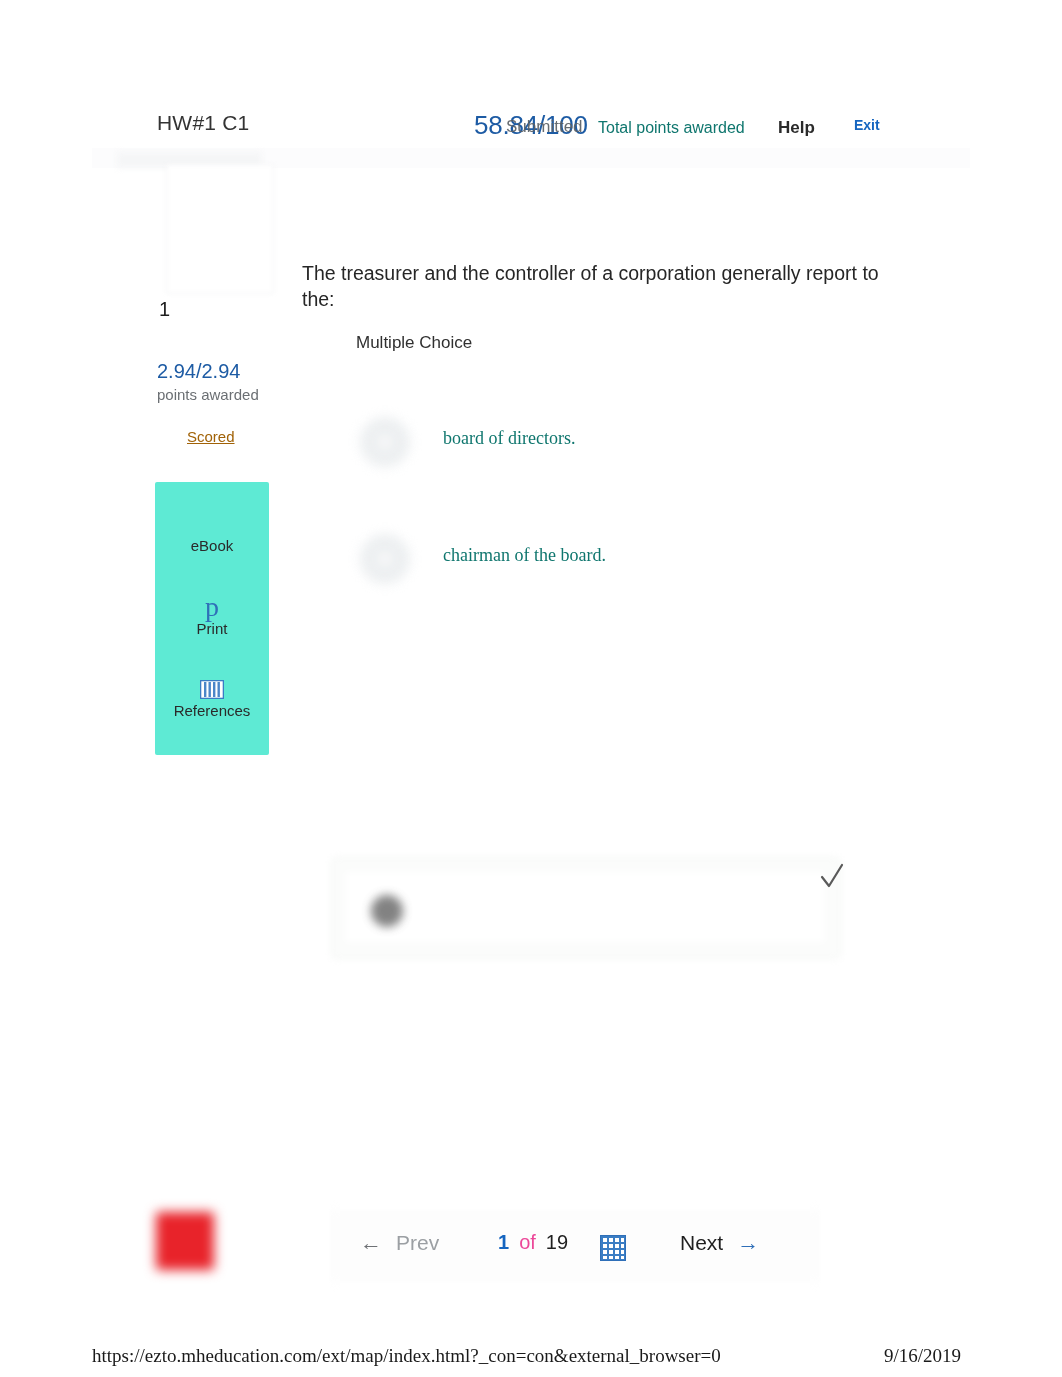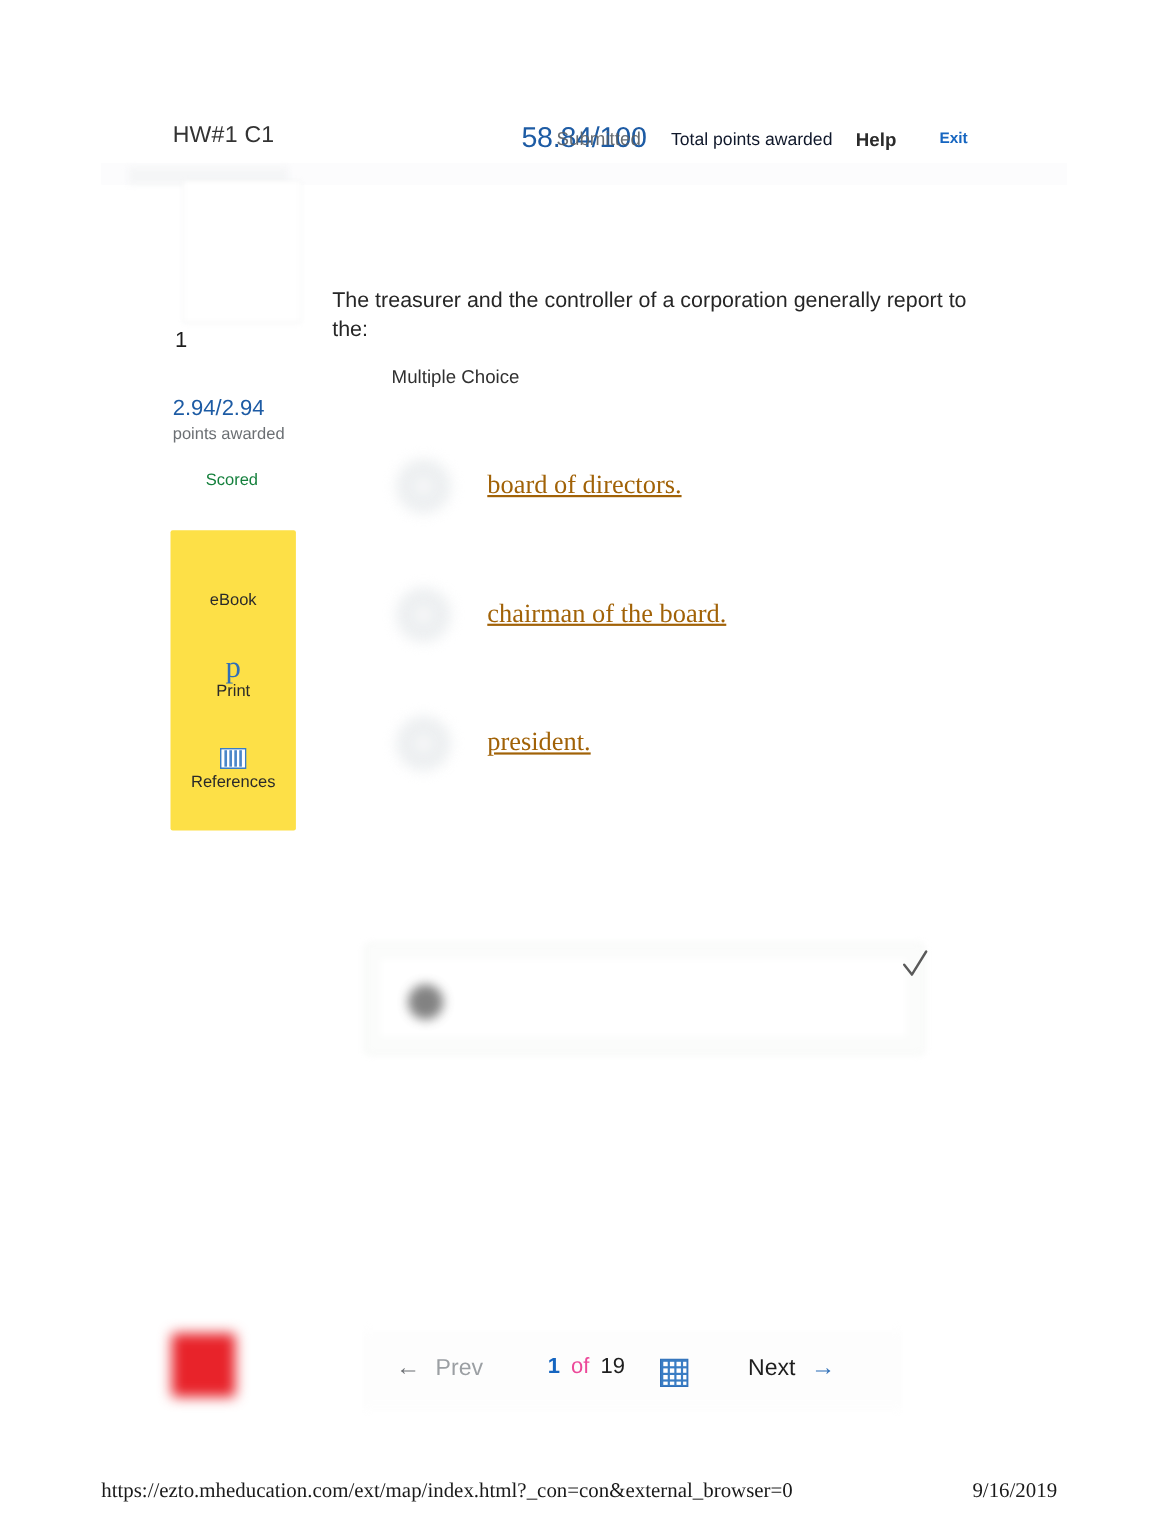--- a/index.html
+++ b/index.html
@@ -53,23 +53,22 @@
     font-size: 17px;
     color: #5b6065;
     white-space: nowrap;
     opacity: 0.92;
   }
   .score-caption {
     position: absolute;
     left: 598px;
     top: 119px;
     font-size: 16px;
-    color: #0f172a;
-    white-space: nowrap;
-    margin-left: 12px;
+    color: #0f766e;
+    white-space: nowrap;
   }
   .help-link {
     position: absolute;
     left: 778px;
     top: 118px;
     font-size: 17px;
     font-weight: bold;
     color: #2b2b2b;
     white-space: nowrap;
     cursor: pointer;
@@ -141,32 +140,33 @@
     top: 228px;
     font-size: 15px;
     color: #6b6f73;
     white-space: nowrap;
   }
   .q-status {
     position: absolute;
     left: 35px;
     top: 270px;
     font-size: 15px;
-    color: #15803d;
-    white-space: nowrap;
+    color: #a16207;
+    white-space: nowrap;
+    text-decoration: underline;
   }
 
   
   .tools {
     position: absolute;
     left: 155px;
     top: 482px;
     width: 114px;
     height: 273px;
-    background: #fde047;
+    background: #5eead4;
     border-radius: 2px;
   }
   .tool-item {
     position: absolute;
     width: 114px;
     text-align: center;
     cursor: pointer;
   }
   .tool-item.ebook { top: 55px; }
   .tool-item.print { top: 112px; }
@@ -238,24 +238,23 @@
     left: 17px; top: 17px;
     width: 16px; height: 16px;
     border-radius: 50%;
     background: #f7f8f9;
   }
   .choice-text {
     position: absolute;
     left: 141px;
     top: 23px;
     font-family: "Liberation Serif", serif;
-    font-size: 24px;
-    color: #a16207;
-    white-space: nowrap;
-    text-decoration: underline;
+    font-size: 18px;
+    color: #0f766e;
+    white-space: nowrap;
   }
 
   
   .answer-box {
     position: absolute;
     left: 331px;
     top: 857px;
     width: 508px;
     height: 100px;
     background: #fbfcfb;
@@ -440,24 +439,20 @@
     <span class="choice-radio"></span>
     <span class="choice-text">board of directors.</span>
   </div>
 
   <div class="choice-row">
     <span class="choice-radio"></span>
     <span class="choice-text">chairman of the board.</span>
   </div>
 
 
-  <div class="choice-row">
-    <span class="choice-radio"></span>
-    <span class="choice-text">president.</span>
-  </div>
 
 </div>
 
 <div class="answer-box">
   <div class="answer-box-inner"></div>
 </div>
 <span class="answer-radio-selected"></span>
 <span class="answer-check">
   <svg width="26" height="30" viewBox="0 0 26 30" xmlns="http://www.w3.org/2000/svg">
     <path d="M3 15 L10 24 L23 3" fill="none" stroke="#5a5a5a" stroke-width="2.2" stroke-linecap="round" stroke-linejoin="round"></path>

